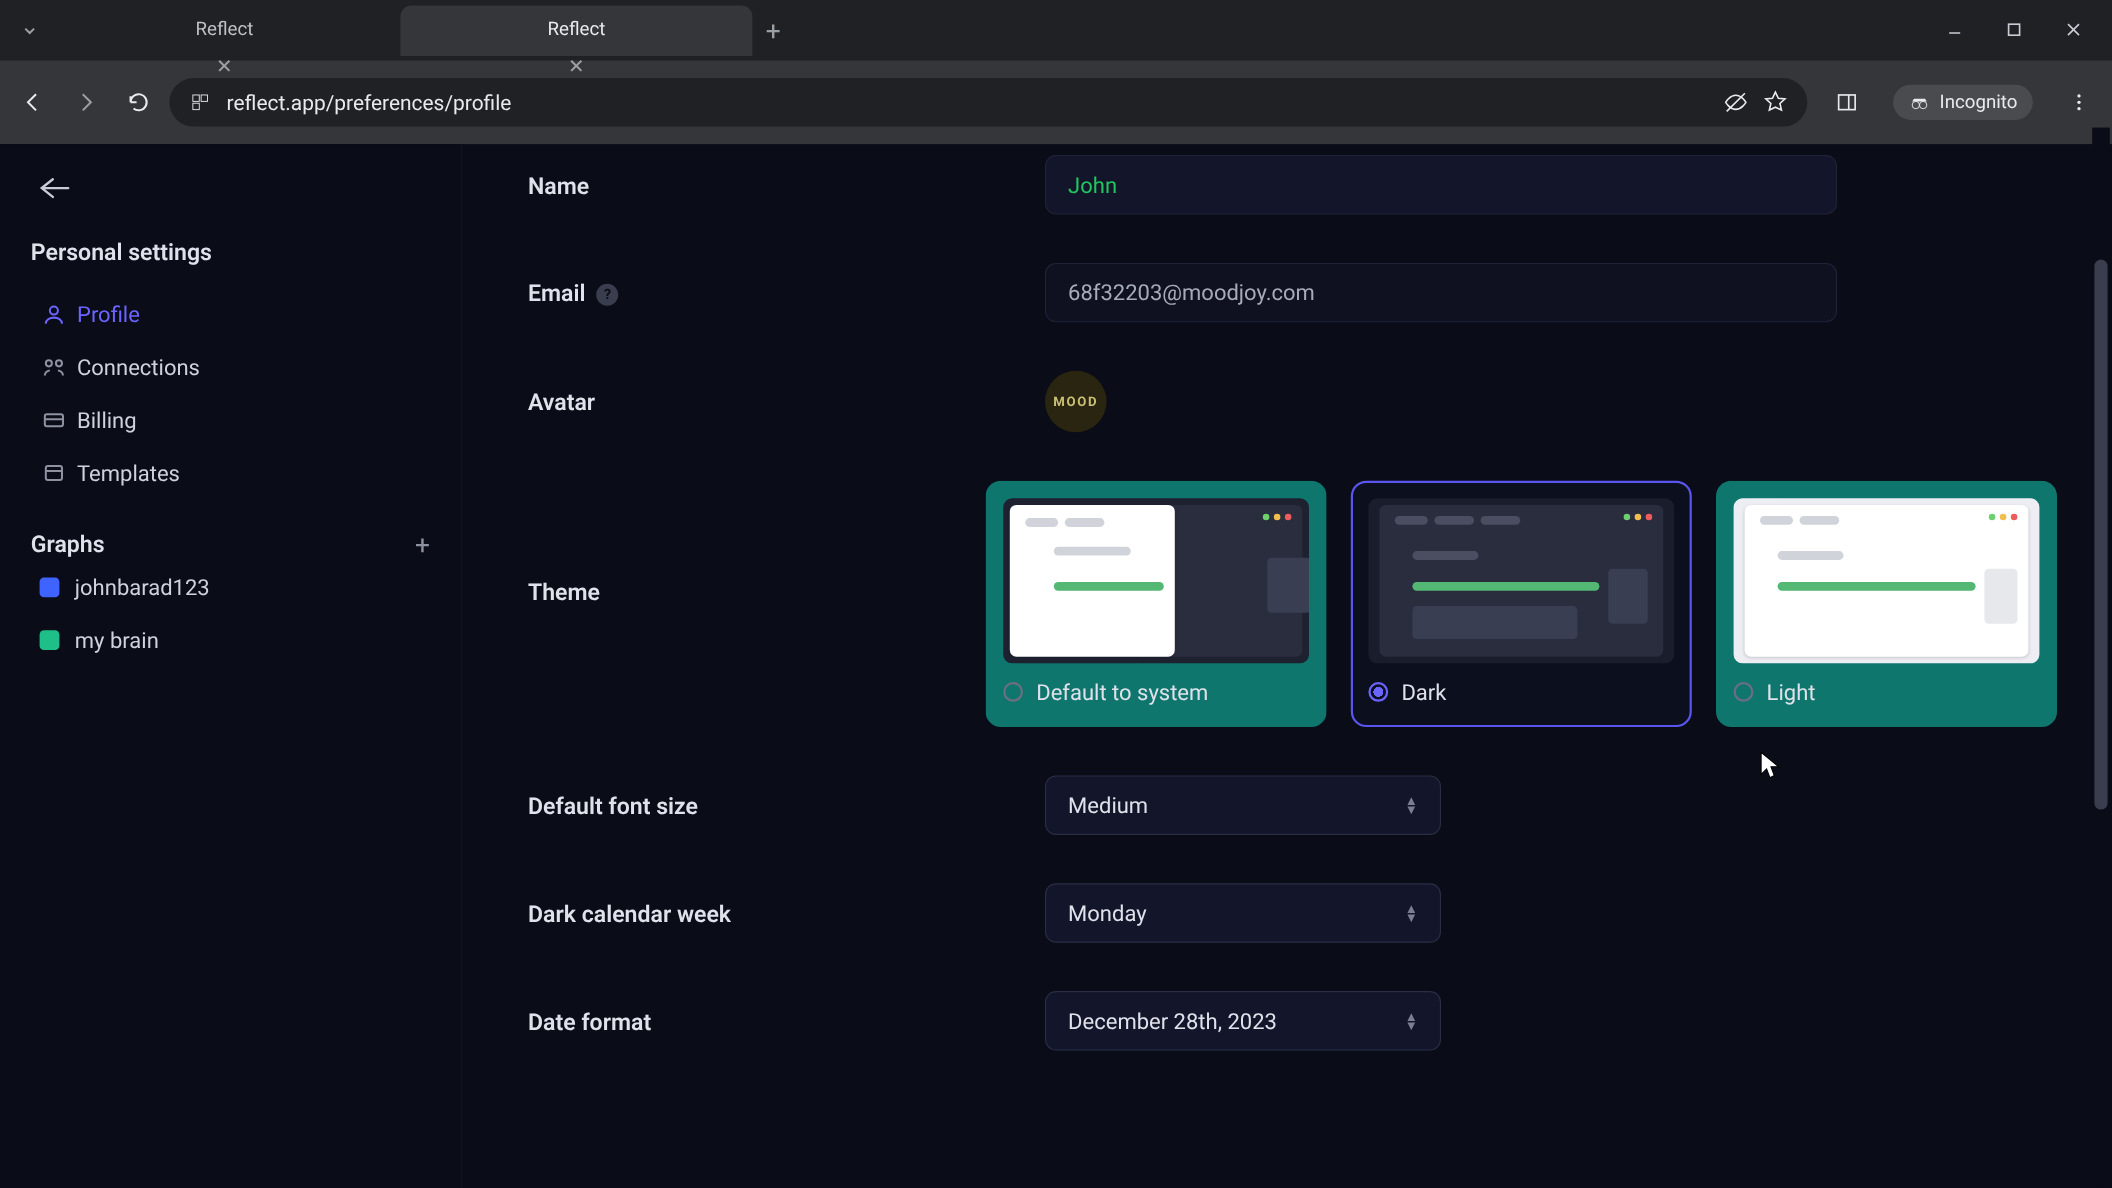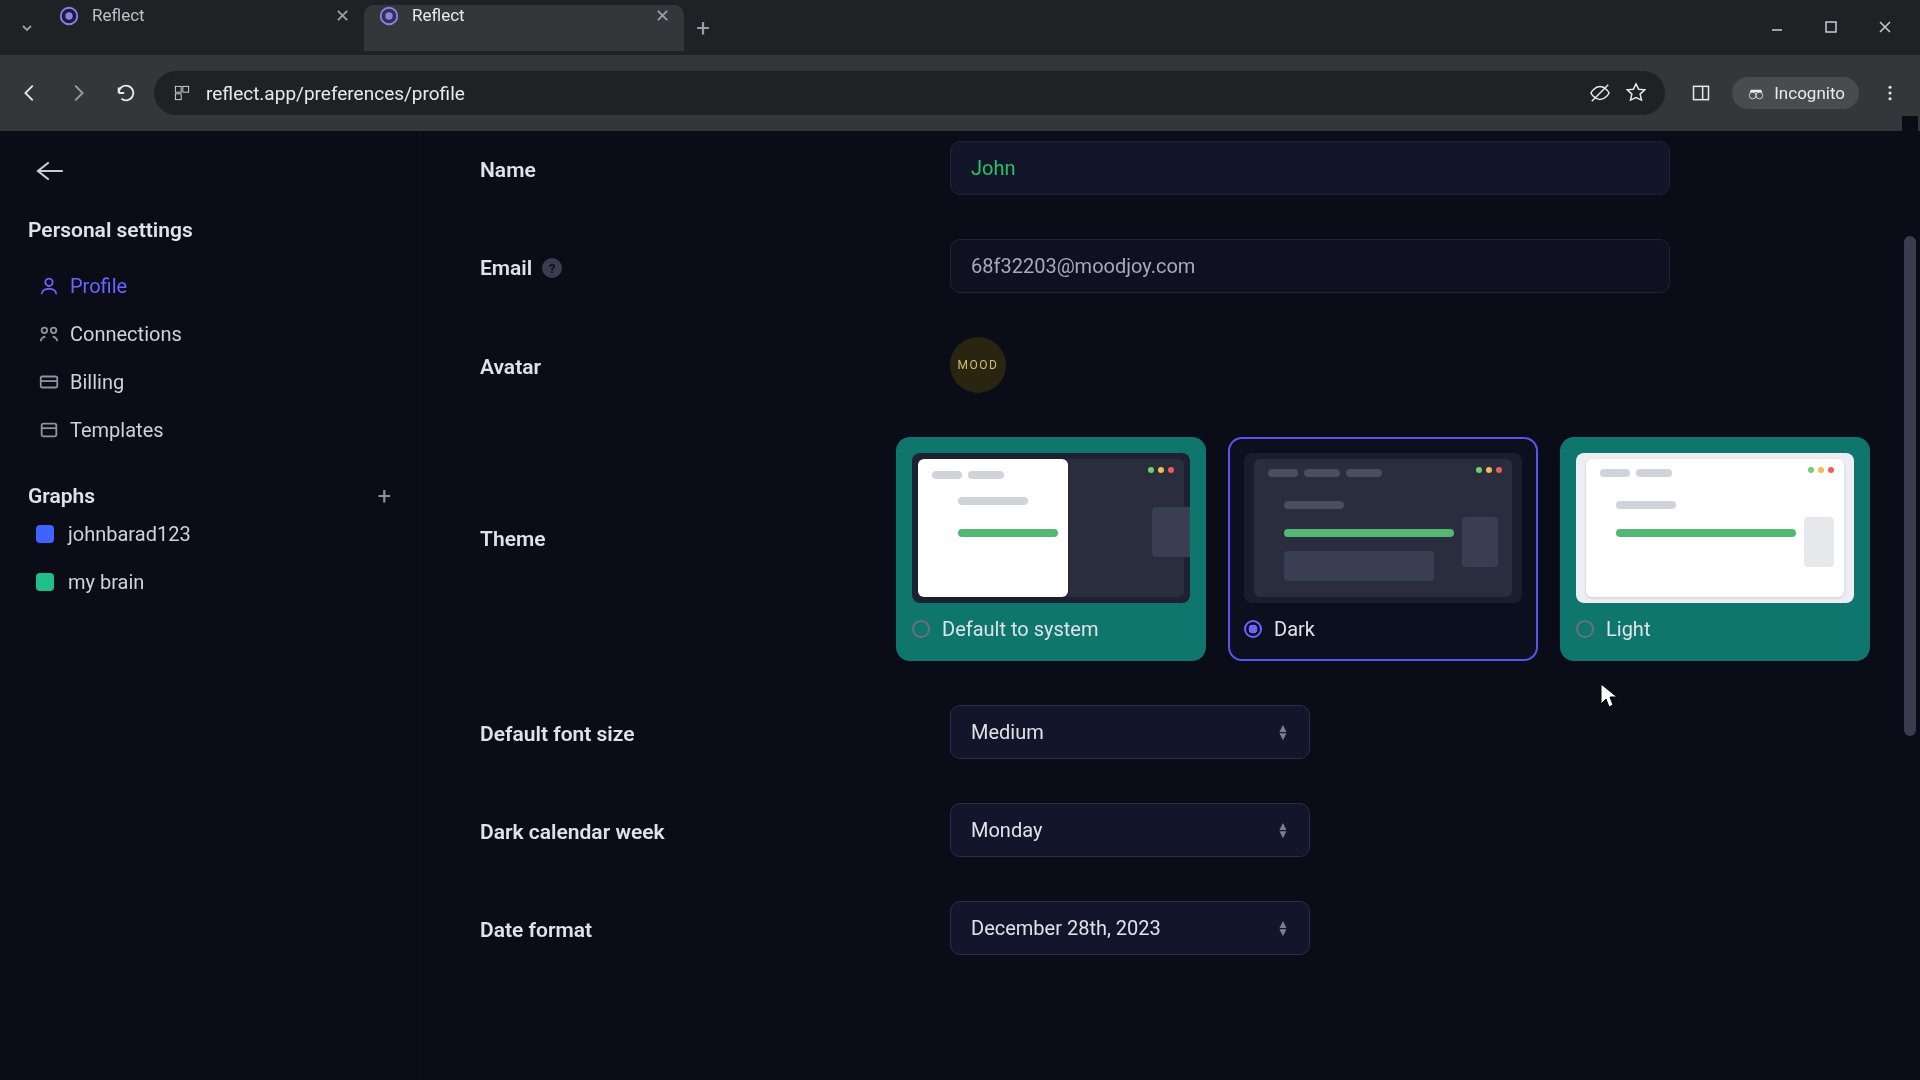--- a/index.html
+++ b/index.html
@@ -17,24 +17,24 @@
   .browser-chrome { background: #202124; }
   .tab-strip {
     display: flex; align-items: center; height: 55px;
     padding-left: 10px; gap: 0;
   }
   .tab-dropdown {
     width: 34px; height: 34px; display:flex; align-items:center; justify-content:center;
     color:#9aa0a6;
   }
   .tab {
-    display: flex; gap: 12px;
+    display: flex; align-items: center; gap: 12px;
     height: 46px; padding: 0 14px; min-width: 320px;
     color: #e8eaed; font-size: 17px;
-    border-radius: 10px 10px 0 0; position: relative;
+    border-radius: 10px 10px 0 0; position: relative; flex-direction: column;
   }
   .tab.inactive { background: transparent; color:#bdc1c6; }
   .tab.active { background: #35363a; }
   .tab-favicon { width: 22px; height: 22px; }
   .tab-title { flex: 1; }
   .tab-close { color:#9aa0a6; font-size:18px; }
   .new-tab { width: 38px; text-align:center; color:#9aa0a6; font-size:24px; }
   .window-controls { margin-left:auto; display:flex; gap:24px; padding-right:20px; color:#c9ccd6; }
   .window-controls span { width:30px; text-align:center; }
 
@@ -43,21 +43,21 @@
     background:#35363a; padding: 0 10px; gap:8px;
   }
   .nav-btn { width:40px; height:40px; display:flex; align-items:center; justify-content:center; color:#9aa0a6; border-radius:50%; }
   .nav-btn.enabled { color:#e8eaed; }
   .address-bar {
     flex:1; background:#202124; border-radius:30px; height:44px;
     display:flex; align-items:center; padding:0 18px; gap:14px;
     color:#e8eaed; font-size:19px;
   }
   .address-bar .url { flex:1; }
-  .toolbar-right { display:flex; align-items:center; gap:11px; padding-left:8px; }
+  .toolbar-right { display:flex; align-items:center; gap:22px; padding-left:8px; }
   .incognito-pill {
     display:flex; align-items:center; gap:8px; background:#4a4b4f;
     padding:6px 14px; border-radius:20px; color:#e8eaed; font-size:17px;
   }
 
   
   .app { display:flex; height: calc(1080px - 113px); }
 
   .sidebar {
     width: 420px; background:#0a0c18; padding: 22px 28px;
@@ -88,21 +88,21 @@
   .form-control { flex:1; }
   .text-input {
     background:#13162a; border:1px solid #1f2338; border-radius:10px;
     padding: 14px 20px; font-size:20px; color:#22c55e; width:720px;
   }
   .text-input.readonly { background:#0f1120; color:#a7aab8; }
 
   .avatar-img {
     width:56px; height:56px; border-radius:50%; background:#2a2510;
     display:flex; align-items:center; justify-content:center;
-    font-size:12px; font-weight:400; letter-spacing:1.5px; color:#cbbf75;
+    font-size:12px; font-weight:700; letter-spacing:1.5px; color:#cbbf75;
   }
 
   .theme-options { display:flex; gap:22px; }
   .theme-card {
     width:310px; border-radius:14px; padding:14px 14px 18px;
     border:2px solid transparent; background:#0f766e;
   }
   .theme-card.selected { border-color:#5a55ee; background:#0c0f1e; }
   .theme-preview {
     height:150px; border-radius:8px; margin-bottom:14px; position:relative; overflow:hidden;

